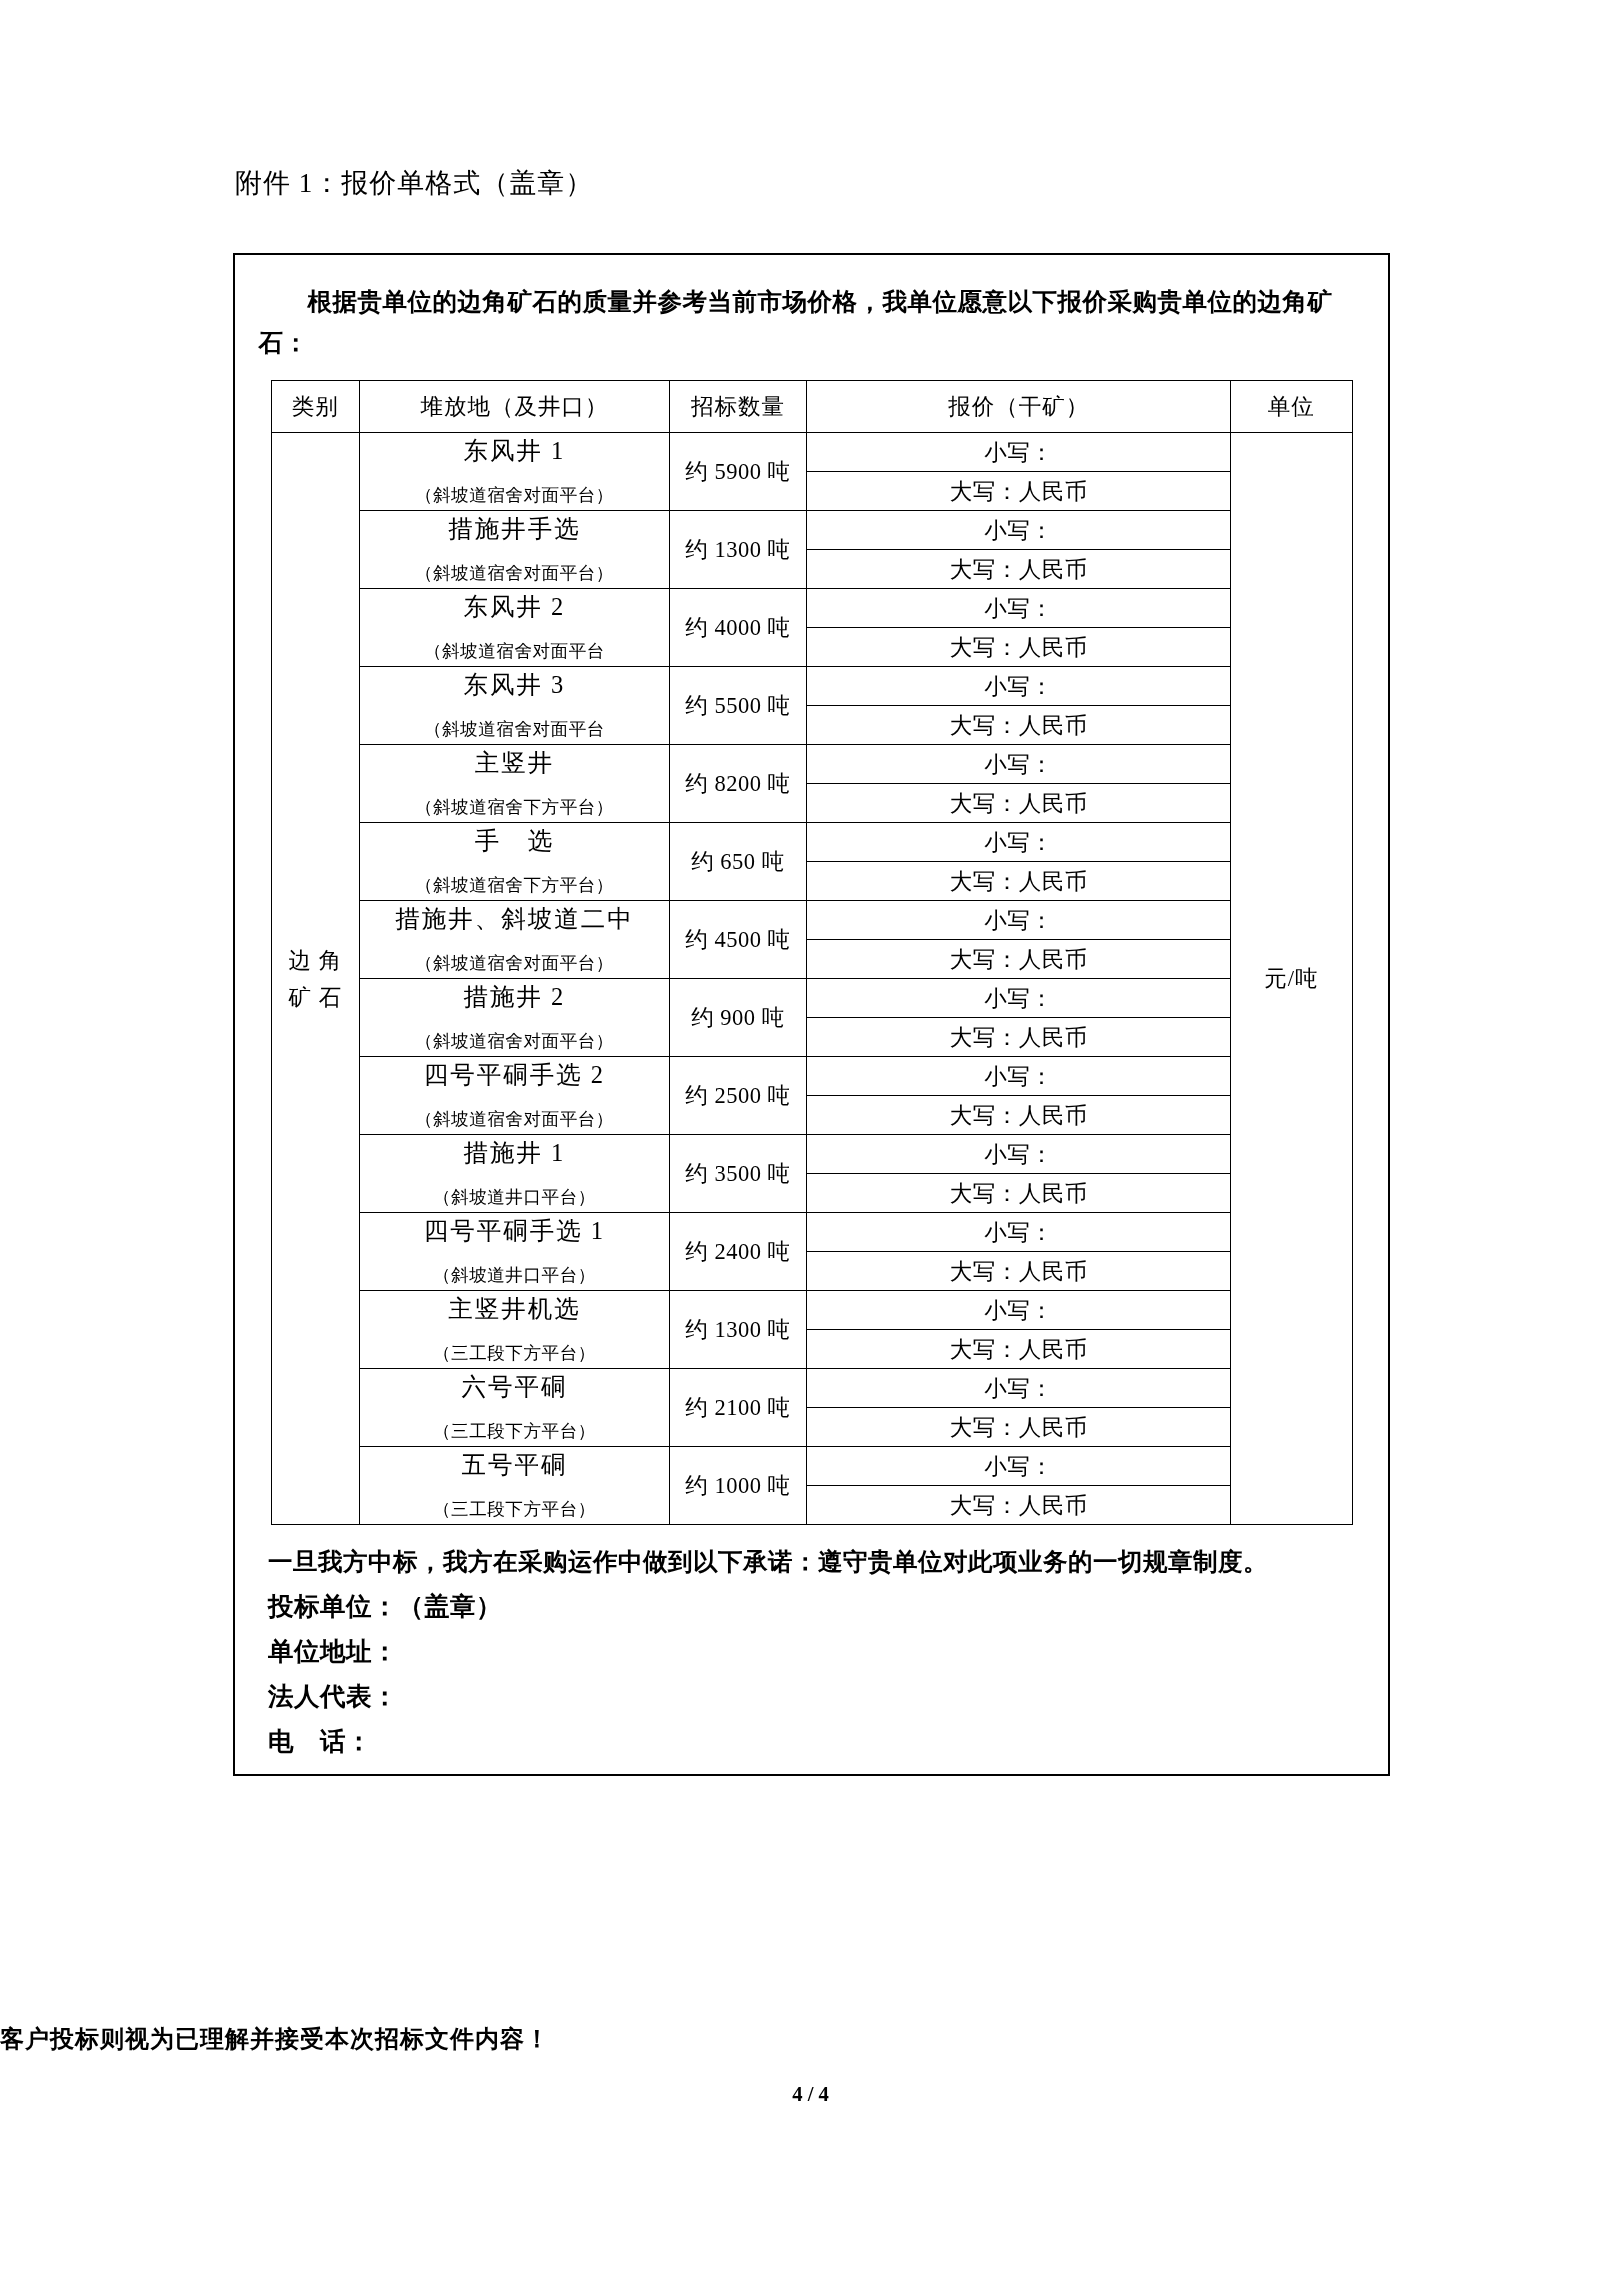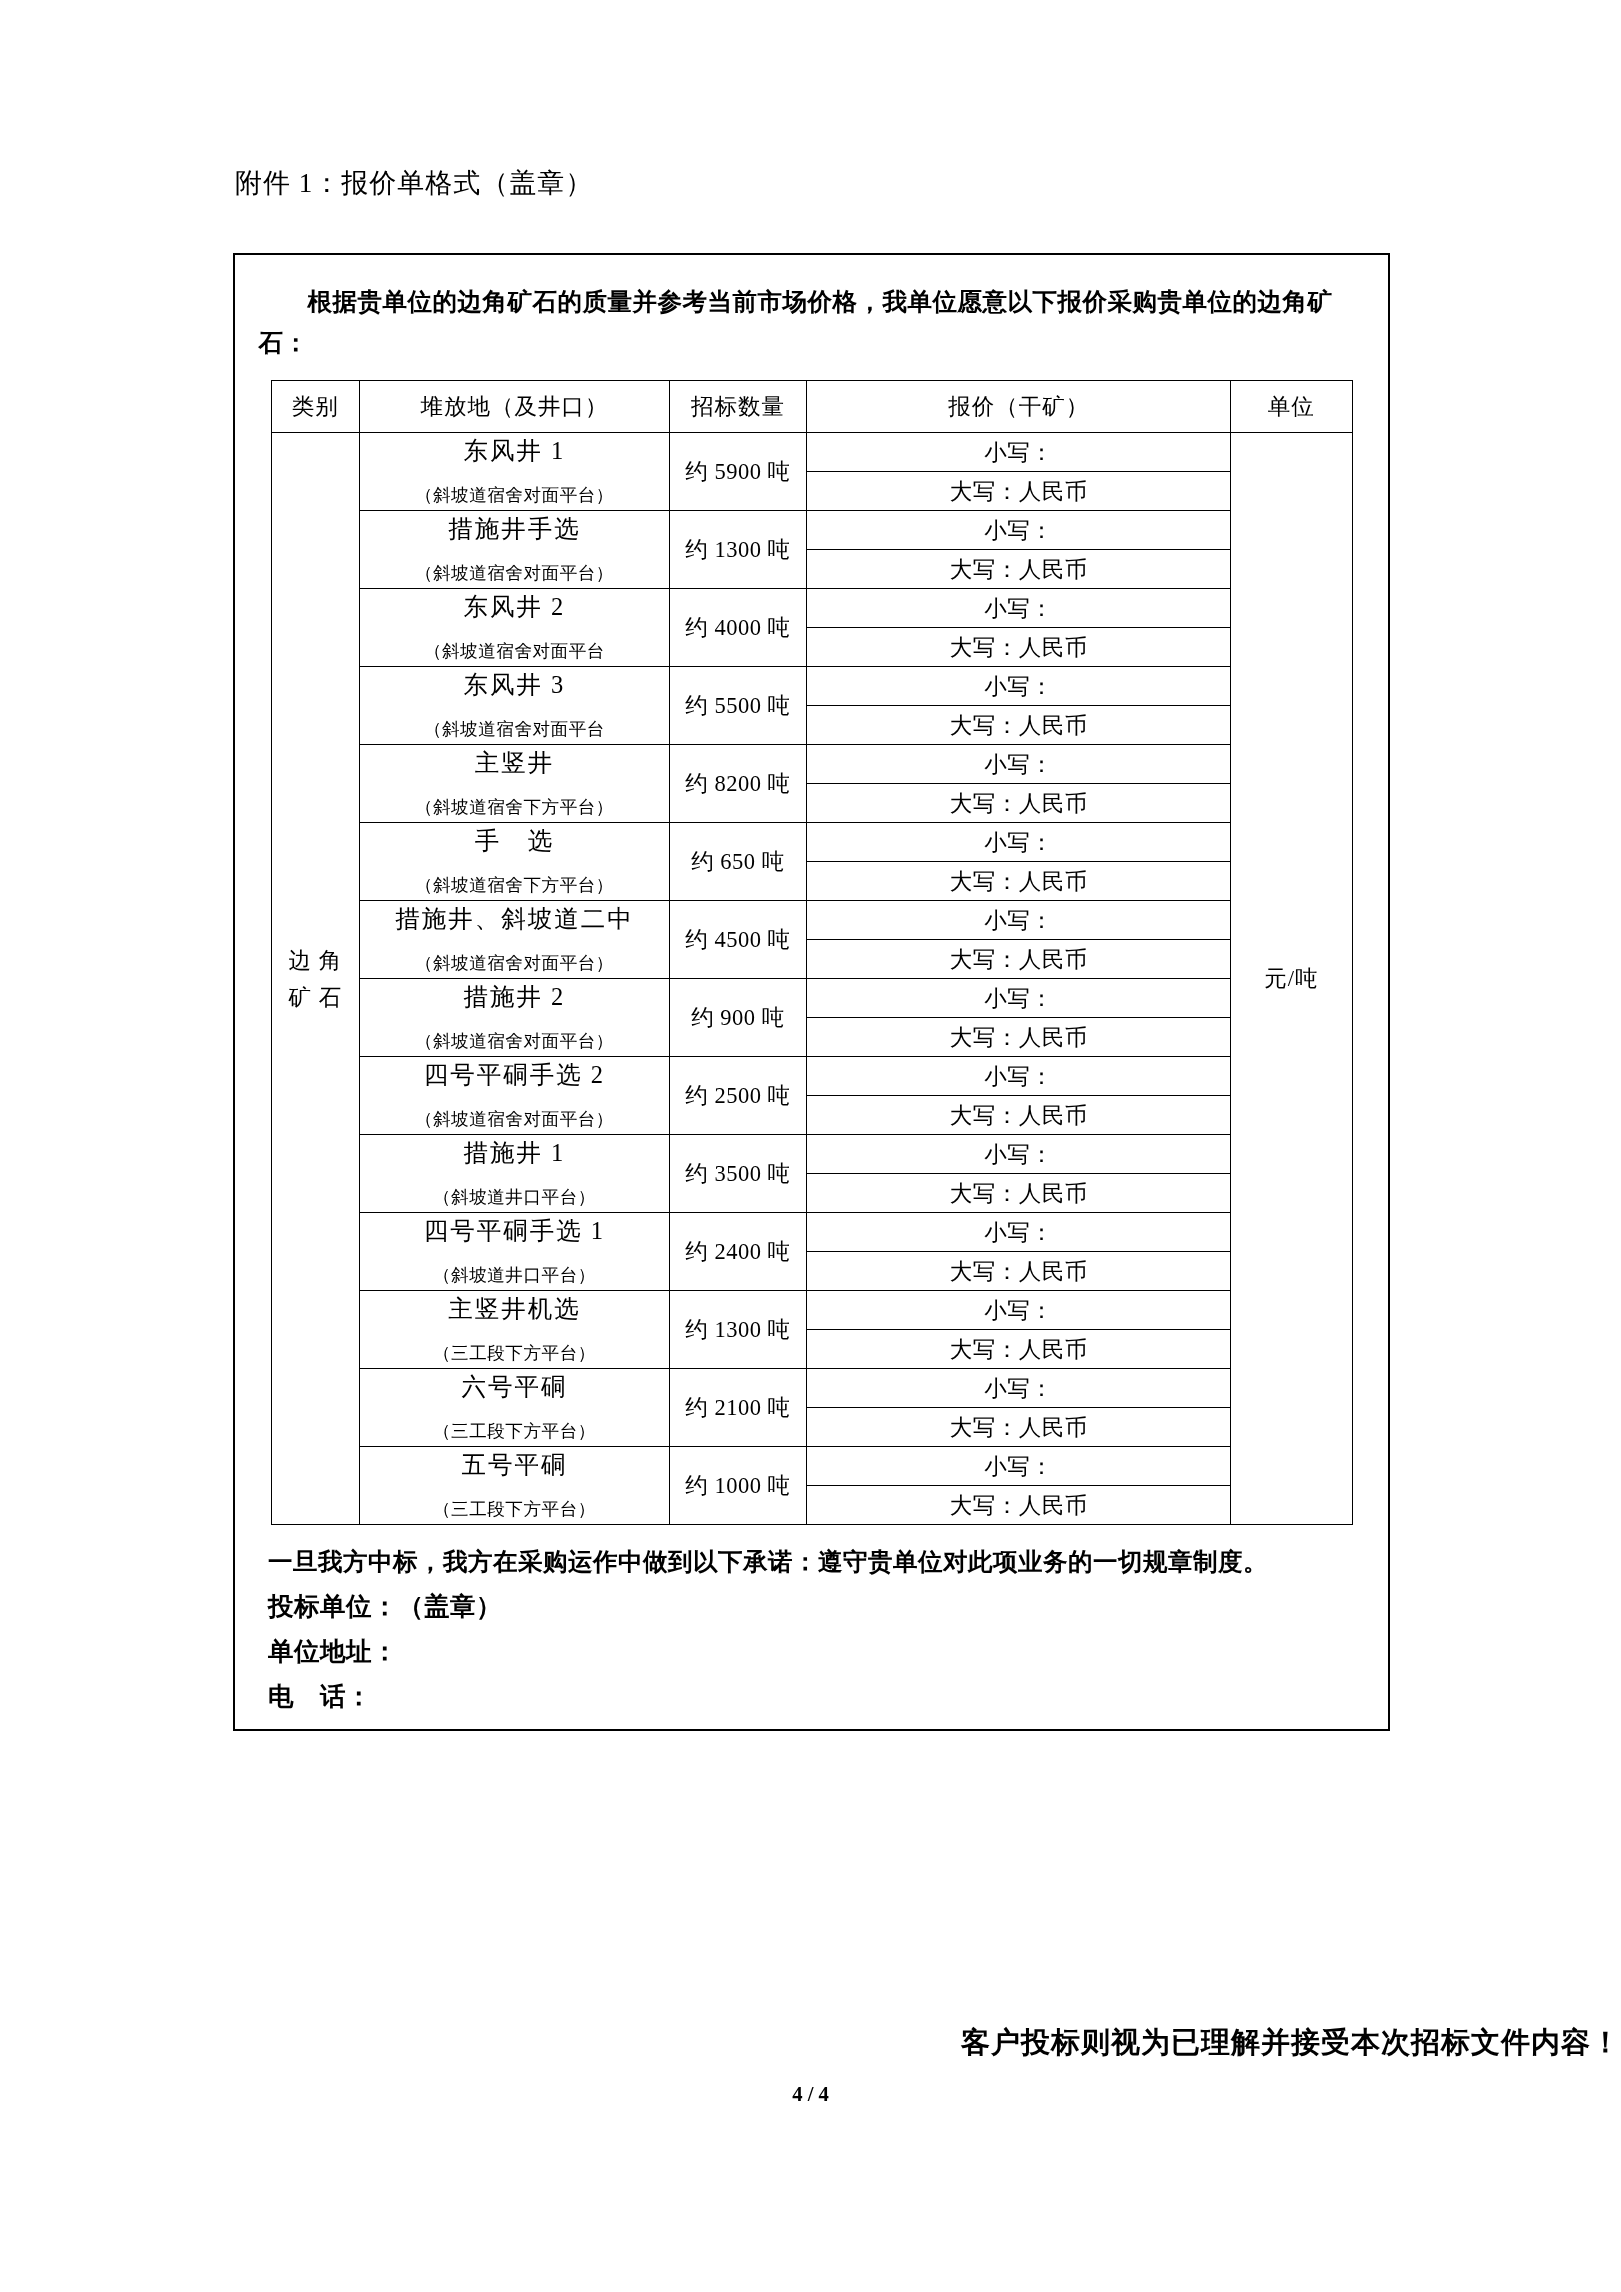--- a/index.html
+++ b/index.html
@@ -120,22 +120,22 @@
     font-weight: bold;
   }
   .footer-field {
     display: block;
   }
   .bottom-note {
     position: absolute;
     left: 0;
     right: 0;
     top: 2023px;
-    text-align: right;
-    font-size: 29px;
+    text-align: left;
+    font-size: 24px;
     font-weight: bold;
     letter-spacing: 1px;
   }
   .page-num {
     position: absolute;
     left: 0;
     right: 0;
     top: 2083px;
     text-align: center;
     font-size: 20.6px;
@@ -331,20 +331,21 @@
           <tr>
             <td class="price-cell">大写：人民币</td>
           </tr>
         </tbody>
     </table>
 
     <div class="footer-block">
       <div class="footer-line1">一旦我方中标，我方在采购运作中做到以下承诺：遵守贵单位对此项业务的一切规章制度。</div>
       <span class="footer-field">投标单位：（盖章）</span>
       <span class="footer-field">单位地址：</span>
+      <span class="footer-field">法人代表：</span>
       <span class="footer-field">电　话：</span>
     </div>
 
   </div>
 
   <div class="bottom-note">客户投标则视为已理解并接受本次招标文件内容！</div>
   <div class="page-num">4 / 4</div>
 
 </div>
 

